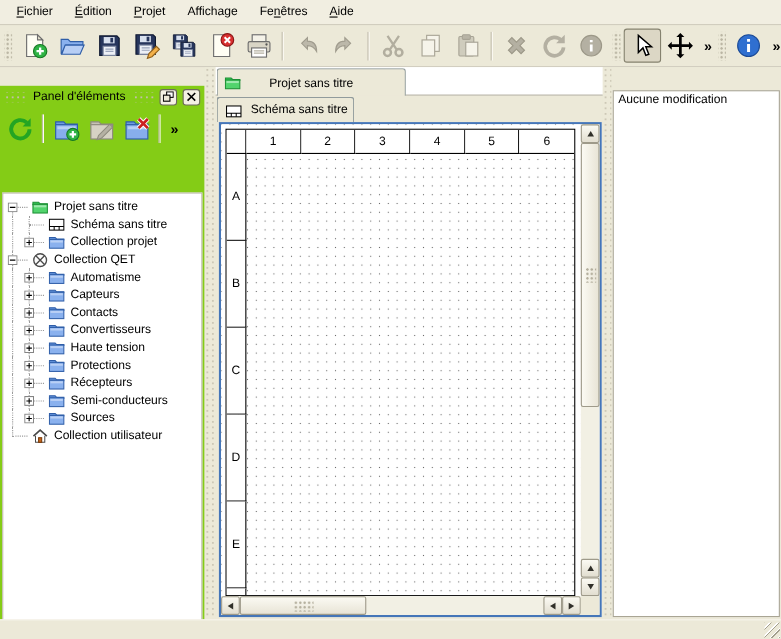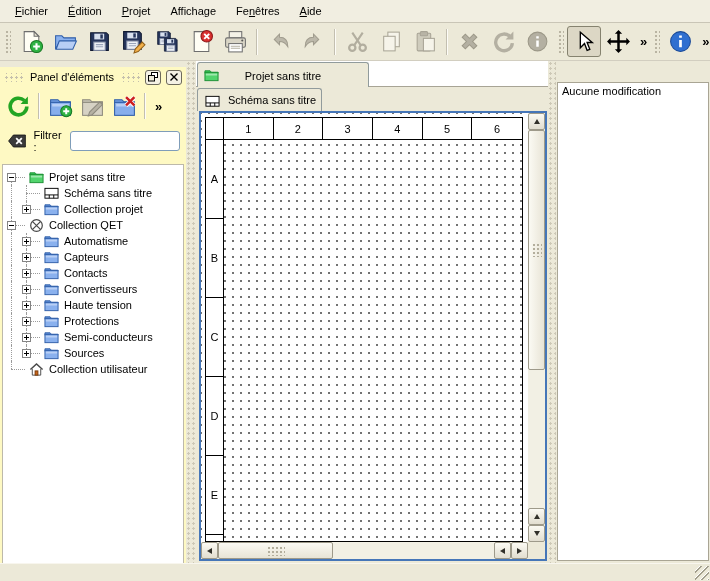--- a/index.html
+++ b/index.html
@@ -26,21 +26,21 @@
   
   .dock-title{height:20px;display:flex;align-items:center;gap:5px;padding:0 4px}
   .dock-title .tex{flex:1;height:9px;
     background-image:radial-gradient(circle,#c4bfac 1px,transparent 1.2px);background-size:5px 5px;background-position:0 2px}
   .dock-title .ttl{white-space:nowrap;padding:0 2px}
   .dock-btn{width:16px;height:15px;flex:none;display:flex;align-items:center;justify-content:center;
     border:1px solid #6d6a5c;border-radius:3px;background:#f4f1e4}
   .dock-btn svg{width:10px;height:10px;display:block}
 
   
-  .ldock{position:absolute;left:0;top:67px;width:186px;height:502px;background:#fef9c3}
+  .ldock{position:absolute;left:0;top:78px;width:186px;height:502px;background:#84cc16}
   .ptoolbar{height:38px;display:flex;align-items:center;padding:0 2px}
   .pbtn{width:32px;height:32px;display:flex;align-items:center;justify-content:center;flex:none}
   .pbtn svg{width:25px;height:25px;display:block}
   .filter-row{height:32px;display:flex;align-items:center;gap:6px;padding:0 6px}
   .clear-btn{width:24px;height:20px;display:flex;align-items:center;justify-content:center}
   .clear-btn svg{width:20px;height:16px}
   .filter-input{width:110px;height:20px;border:1px solid #7f9db9;border-radius:3px;background:#fff;
     font-family:"Liberation Sans",sans-serif;font-size:11px;padding:0 3px}
   .tree{position:absolute;left:2px;top:97px;width:182px;height:403px;background:#fff;
     border:1px solid #bdb9aa;overflow:hidden;padding-top:4px}
@@ -363,30 +363,20 @@
             <rect x="2.5" y="8" width="19" height="12.5" fill="#87aeec" stroke="#2f5ea8"></rect>
             <rect x="4" y="9.5" width="16" height="2.5" fill="#b9d0f5"></rect>
             <path d="M13.5 3l8 8M21.5 3l-8 8" stroke="#fff" stroke-width="4" fill="none"></path>
             <path d="M13.5 3l8 8M21.5 3l-8 8" stroke="#cc2020" stroke-width="2.4" fill="none"></path>
           </svg>
         </span>
       </div>
       <div class="tsep"></div>
       <div class="ovf">»</div>
     </div>
-  <div class="filter-row">
-    <span class="clear-btn">
-        <svg viewBox="0 0 24 20">
-          <path d="M7.5 2.5H22.5v15H7.5L1.5 10z" fill="#3a3a3a" stroke="#111"></path>
-          <path d="M11 6.5l7 7M18 6.5l-7 7" stroke="#fff" stroke-width="2.2" fill="none"></path>
-        </svg>
-      </span>
-    <span>Filtrer :</span>
-    <input class="filter-input" type="text" value="" style="">
-  </div>
   <div class="tree">
       <div class="tree-row">
         <span class="vl bot" style="left:8px"></span>
         <span class="hl" style="left:8px;width:14px"></span>
         <span class="expander" style="left:4px">
           <svg viewBox="0 0 9 9">
             <rect x="0.5" y="0.5" width="8" height="8" fill="#fff" stroke="#848484"></rect>
             <path d="M2 4.5h5" stroke="#000" fill="none"></path>
           </svg>
         </span>
@@ -561,20 +551,40 @@
           </svg>
         </span>
         <span class="ticon" style="left:41px">
           <svg viewBox="0 0 16 16">
             <path d="M1 5.5V3h5.5L8 4.5h7v1z" fill="#5d8dd6" stroke="#2f5ea8"></path>
             <rect x="1" y="5" width="14" height="8.5" fill="#8ab1ee" stroke="#2f5ea8"></rect>
             <rect x="2" y="6" width="12" height="2" fill="#b9d0f5"></rect>
           </svg>
         </span>
         <span class="tlabel" style="left:61px">Protections</span>
+      </div>
+      <div class="tree-row">
+        <span class="vl" style="left:8px"></span>
+        <span class="vl top" style="left:23px"></span>
+        <span class="vl bot" style="left:23px"></span>
+        <span class="hl" style="left:23px;width:14px"></span>
+        <span class="expander" style="left:19px">
+          <svg viewBox="0 0 9 9">
+            <rect x="0.5" y="0.5" width="8" height="8" fill="#fff" stroke="#848484"></rect>
+            <path d="M2 4.5h5M4.5 2v5" stroke="#000" fill="none"></path>
+          </svg>
+        </span>
+        <span class="ticon" style="left:41px">
+          <svg viewBox="0 0 16 16">
+            <path d="M1 5.5V3h5.5L8 4.5h7v1z" fill="#5d8dd6" stroke="#2f5ea8"></path>
+            <rect x="1" y="5" width="14" height="8.5" fill="#8ab1ee" stroke="#2f5ea8"></rect>
+            <rect x="2" y="6" width="12" height="2" fill="#b9d0f5"></rect>
+          </svg>
+        </span>
+        <span class="tlabel" style="left:61px">Récepteurs</span>
       </div>
       <div class="tree-row">
         <span class="vl" style="left:8px"></span>
         <span class="vl top" style="left:23px"></span>
         <span class="vl bot" style="left:23px"></span>
         <span class="hl" style="left:23px;width:14px"></span>
         <span class="expander" style="left:19px">
           <svg viewBox="0 0 9 9">
             <rect x="0.5" y="0.5" width="8" height="8" fill="#fff" stroke="#848484"></rect>
             <path d="M2 4.5h5M4.5 2v5" stroke="#000" fill="none"></path>

